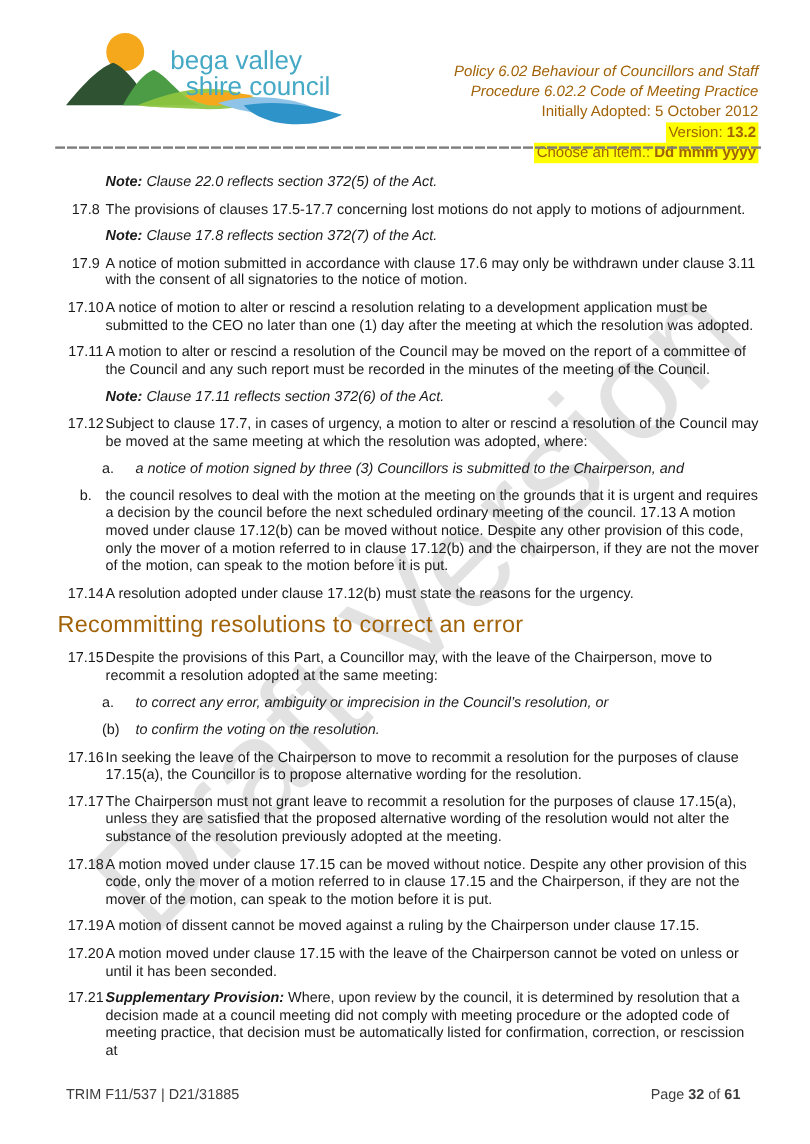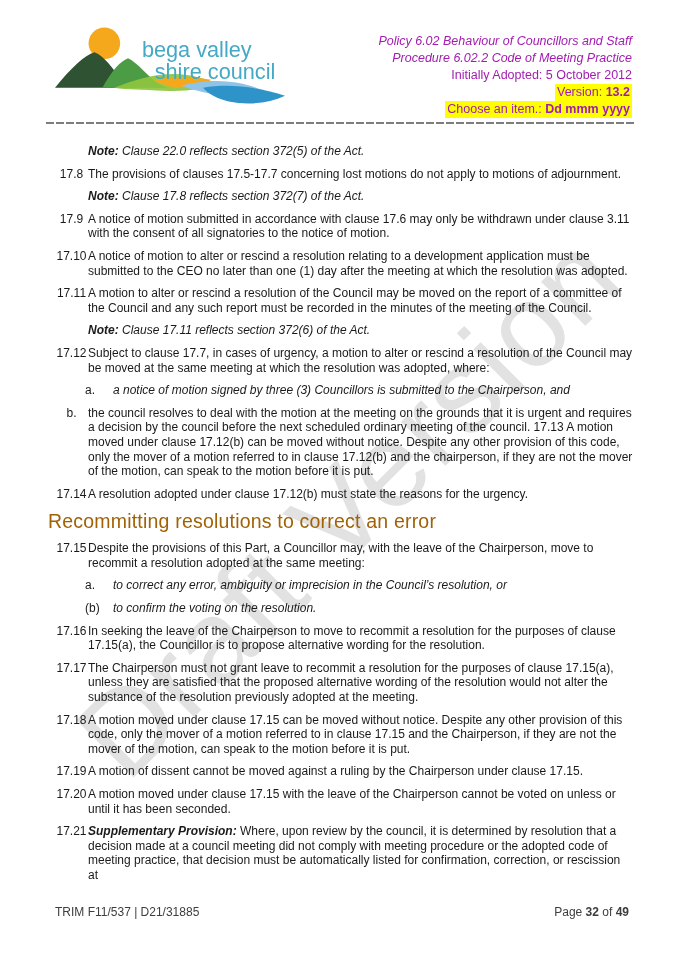--- a/index.html
+++ b/index.html
@@ -8,22 +8,22 @@
     width:675px;height:953px;
     background:#fff;
     overflow:hidden;
     font-family:"Liberation Sans",sans-serif;
     color:#1a1a1a;
   }
   
   .header{position:relative;height:130px;}
   .logo{position:absolute;left:55px;top:24px;width:232px;height:90px;}
   .meta{
-    position:absolute;right:43px;top:33px;
-    text-align:right;font-size:12.5px;line-height:17px;color:#a21caf;
+    position:absolute;right:43px;top:51px;
+    text-align:right;font-size:12.5px;line-height:17px;color:#a16207;
   }
   .meta .it{font-style:italic;}
   .meta .hl{background:#FFFF00;padding:0 2px;display:inline-block;}
   .meta .b{font-weight:bold;}
   .divider{
     position:absolute;left:46px;right:40px;bottom:6px;height:2px;
     background:repeating-linear-gradient(90deg,#7d7d7d 0 8px,transparent 8px 10px);
   }
   
   .watermark{
@@ -49,21 +49,21 @@
   .sub .marker{width:28px;flex:0 0 28px;}
   .sub .txt{flex:1;font-style:italic;}
   .prefix-bi{font-weight:bold;font-style:italic;}
   h2.section{
     font-weight:400;margin:6px 0 8px -7px;
     font-size:19.5px;line-height:24px;
     color:#a16207;letter-spacing:.2px;
   }
   
   .footer{
-    position:absolute;left:55px;right:46px;bottom:34px;z-index:1;
+    position:absolute;left:55px;right:58px;bottom:34px;z-index:1;
     display:flex;justify-content:space-between;
     font-size:12px;color:#3d3d3d;
   }
   .footer .b{font-weight:bold;}
 </style>
 </head>
 <body>
 
 <div class="page">
 
@@ -185,16 +185,16 @@
 
     <div class="blk clause">
         <span class="num">17.21</span>
         <span class="txt"><span class="prefix-bi">Supplementary Provision:</span> <span>Where, upon review by the council, it is determined by resolution that a decision made at a council meeting did not comply with meeting procedure or the adopted code of meeting practice, that decision must be automatically listed for confirmation, correction, or rescission at</span></span>
       </div>
 
   </div>
 
   <div class="footer">
     <span>TRIM F11/537 | D21/31885</span>
-    <span><span>Page</span> <span class="b">32</span> <span>of</span> <span class="b">49</span></span>
+    <span><span>Page</span> <span class="b">32</span> <span>of</span> <span class="b">61</span></span>
   </div>
 
 </div>
 
 </body></html>

